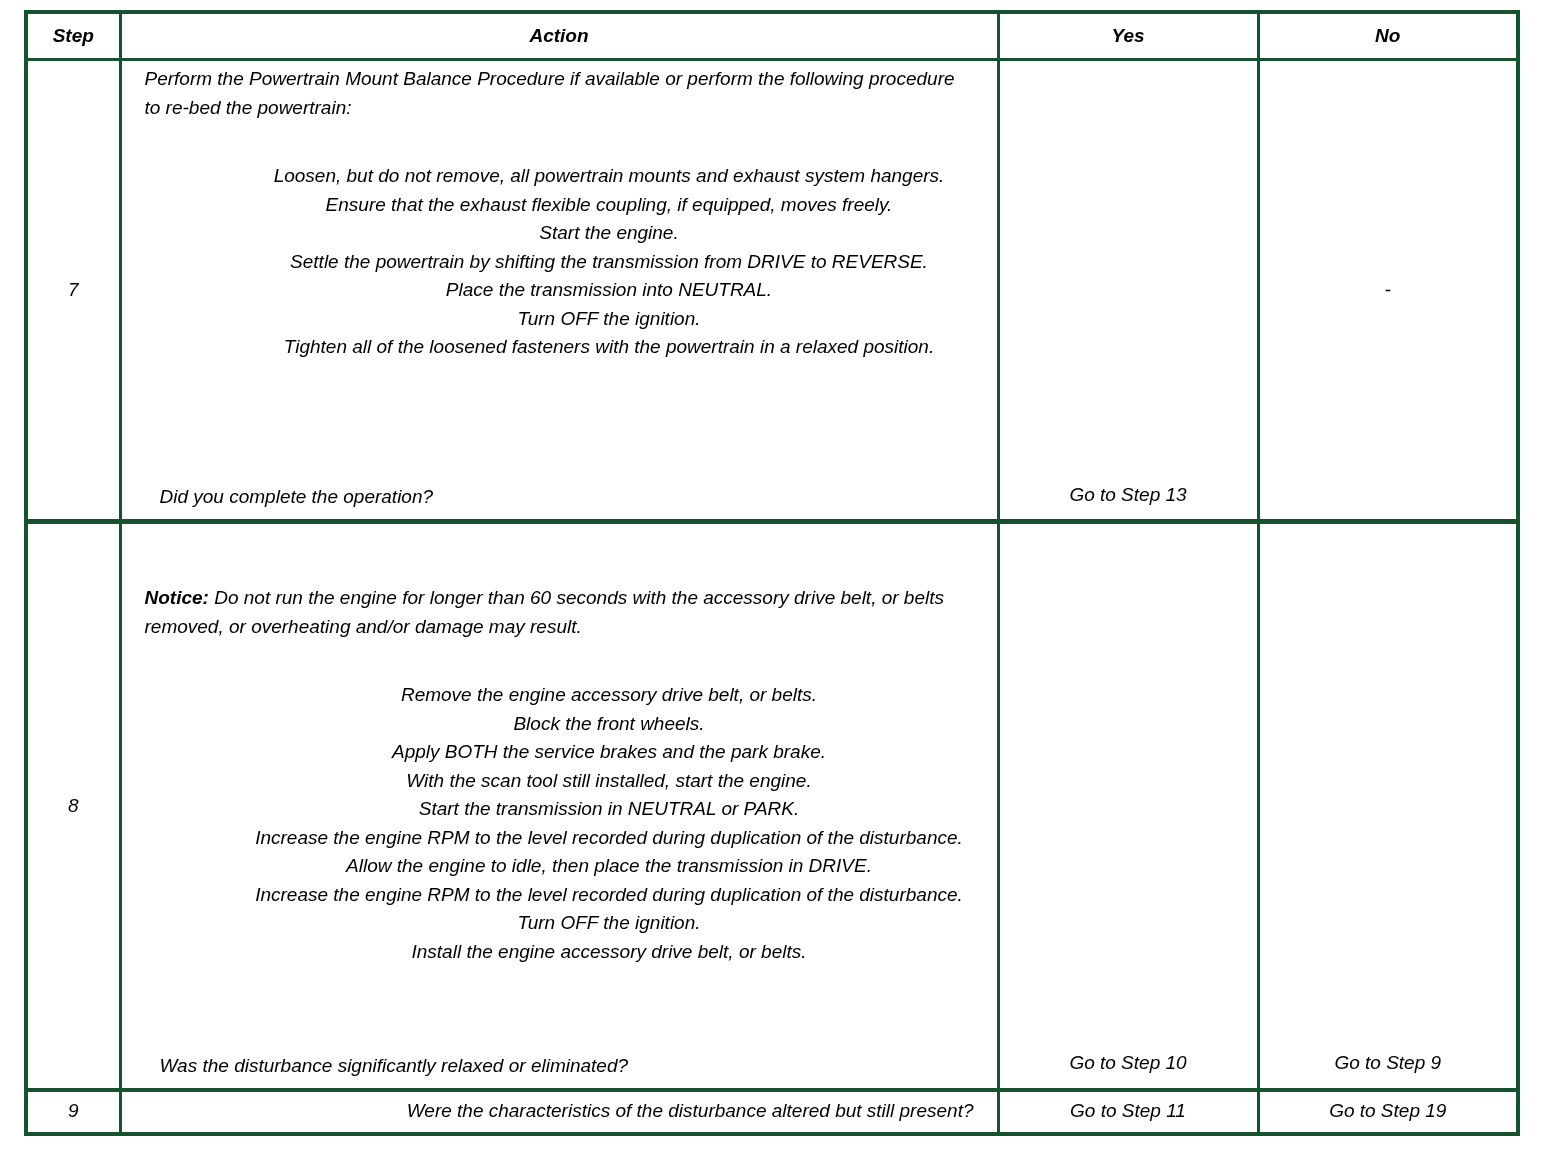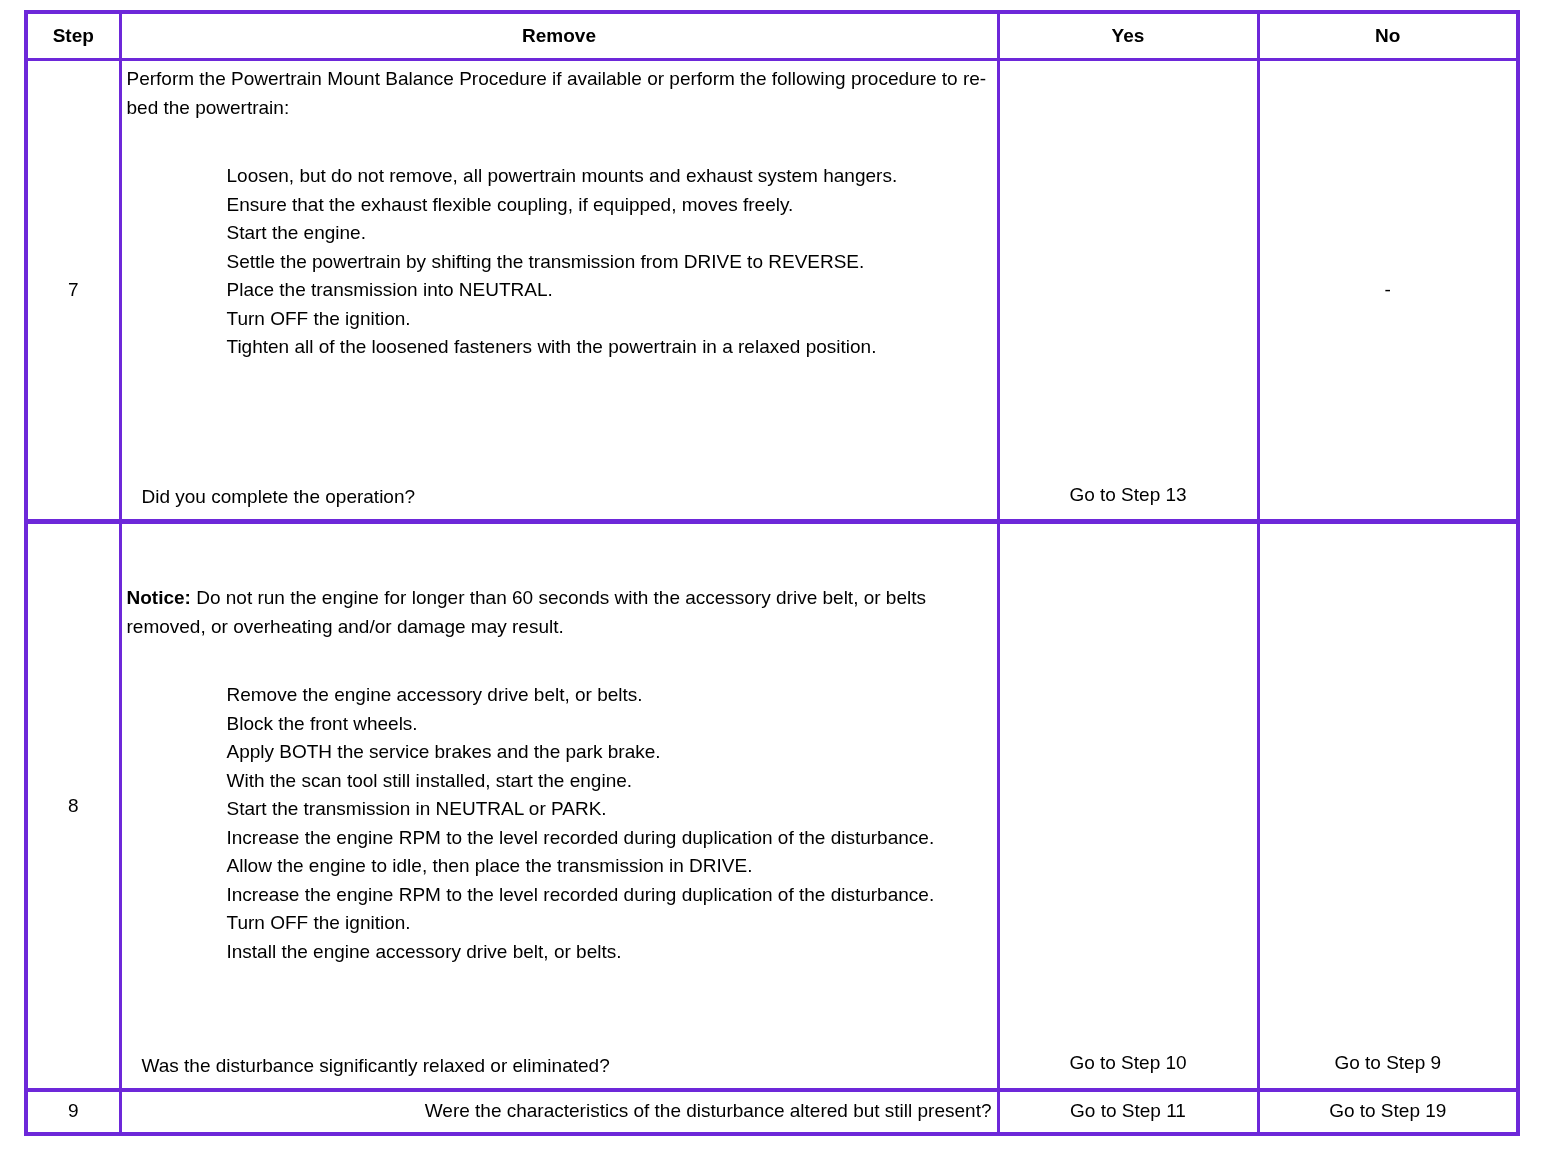--- a/index.html
+++ b/index.html
@@ -17,40 +17,41 @@
     background: #ffffff;
   }
   table.diag {
     border-collapse: collapse;
     table-layout: fixed;
     width: 1492px;
     font-size: 19px;
     line-height: 1.5;
   }
   table.diag, table.diag th, table.diag td {
-    border: 3px solid #6d28d9;
+    border: 3px solid #14532d;
+    font-style: italic;
   }
   table.diag {
     border-width: 4px;
   }
   tr.row-8 > td {
     border-top-width: 5px;
   }
   tr.row-9 > td {
     border-top-width: 4px;
   }
   th {
     font-weight: bold;
     text-align: center;
     height: 40px;
     padding: 2px 6px;
     vertical-align: middle;
   }
   td {
-    padding: 4px 5px;
+    padding: 4px 23px;
     vertical-align: top;
     box-sizing: border-box;
   }
   td.step-cell {
     text-align: center;
     vertical-align: middle;
   }
   td.yes-cell, td.no-cell {
     text-align: center;
   }
@@ -69,20 +70,21 @@
   .action-flex.h-row7 { height: 446px; }
   .action-flex.h-row8 { height: 552px; }
   .intro {
     margin: 0;
   }
   .notice {
     margin: 56px 0 0 0;
   }
   .steps-list {
     margin: 40px 0 0 100px;
+    text-align: center;
   }
   .steps-list .li {
     margin: 0;
   }
   .question {
     margin: auto 0 0 15px;
   }
   .question-only {
     margin: 0;
     text-align: right;
@@ -95,21 +97,21 @@
   <table class="diag">
     <colgroup>
       <col style="width:94px">
       <col style="width:878px">
       <col style="width:260px">
       <col style="width:260px">
     </colgroup>
     <thead>
       <tr>
         <th>Step</th>
-        <th>Remove</th>
+        <th>Action</th>
         <th>Yes</th>
         <th>No</th>
       </tr>
     </thead>
     <tbody>
 
       <tr class="row-7" style="height:462px;">
         <td class="step-cell">7</td>
         <td class="action-cell">
           <div class="action-flex h-row7">

